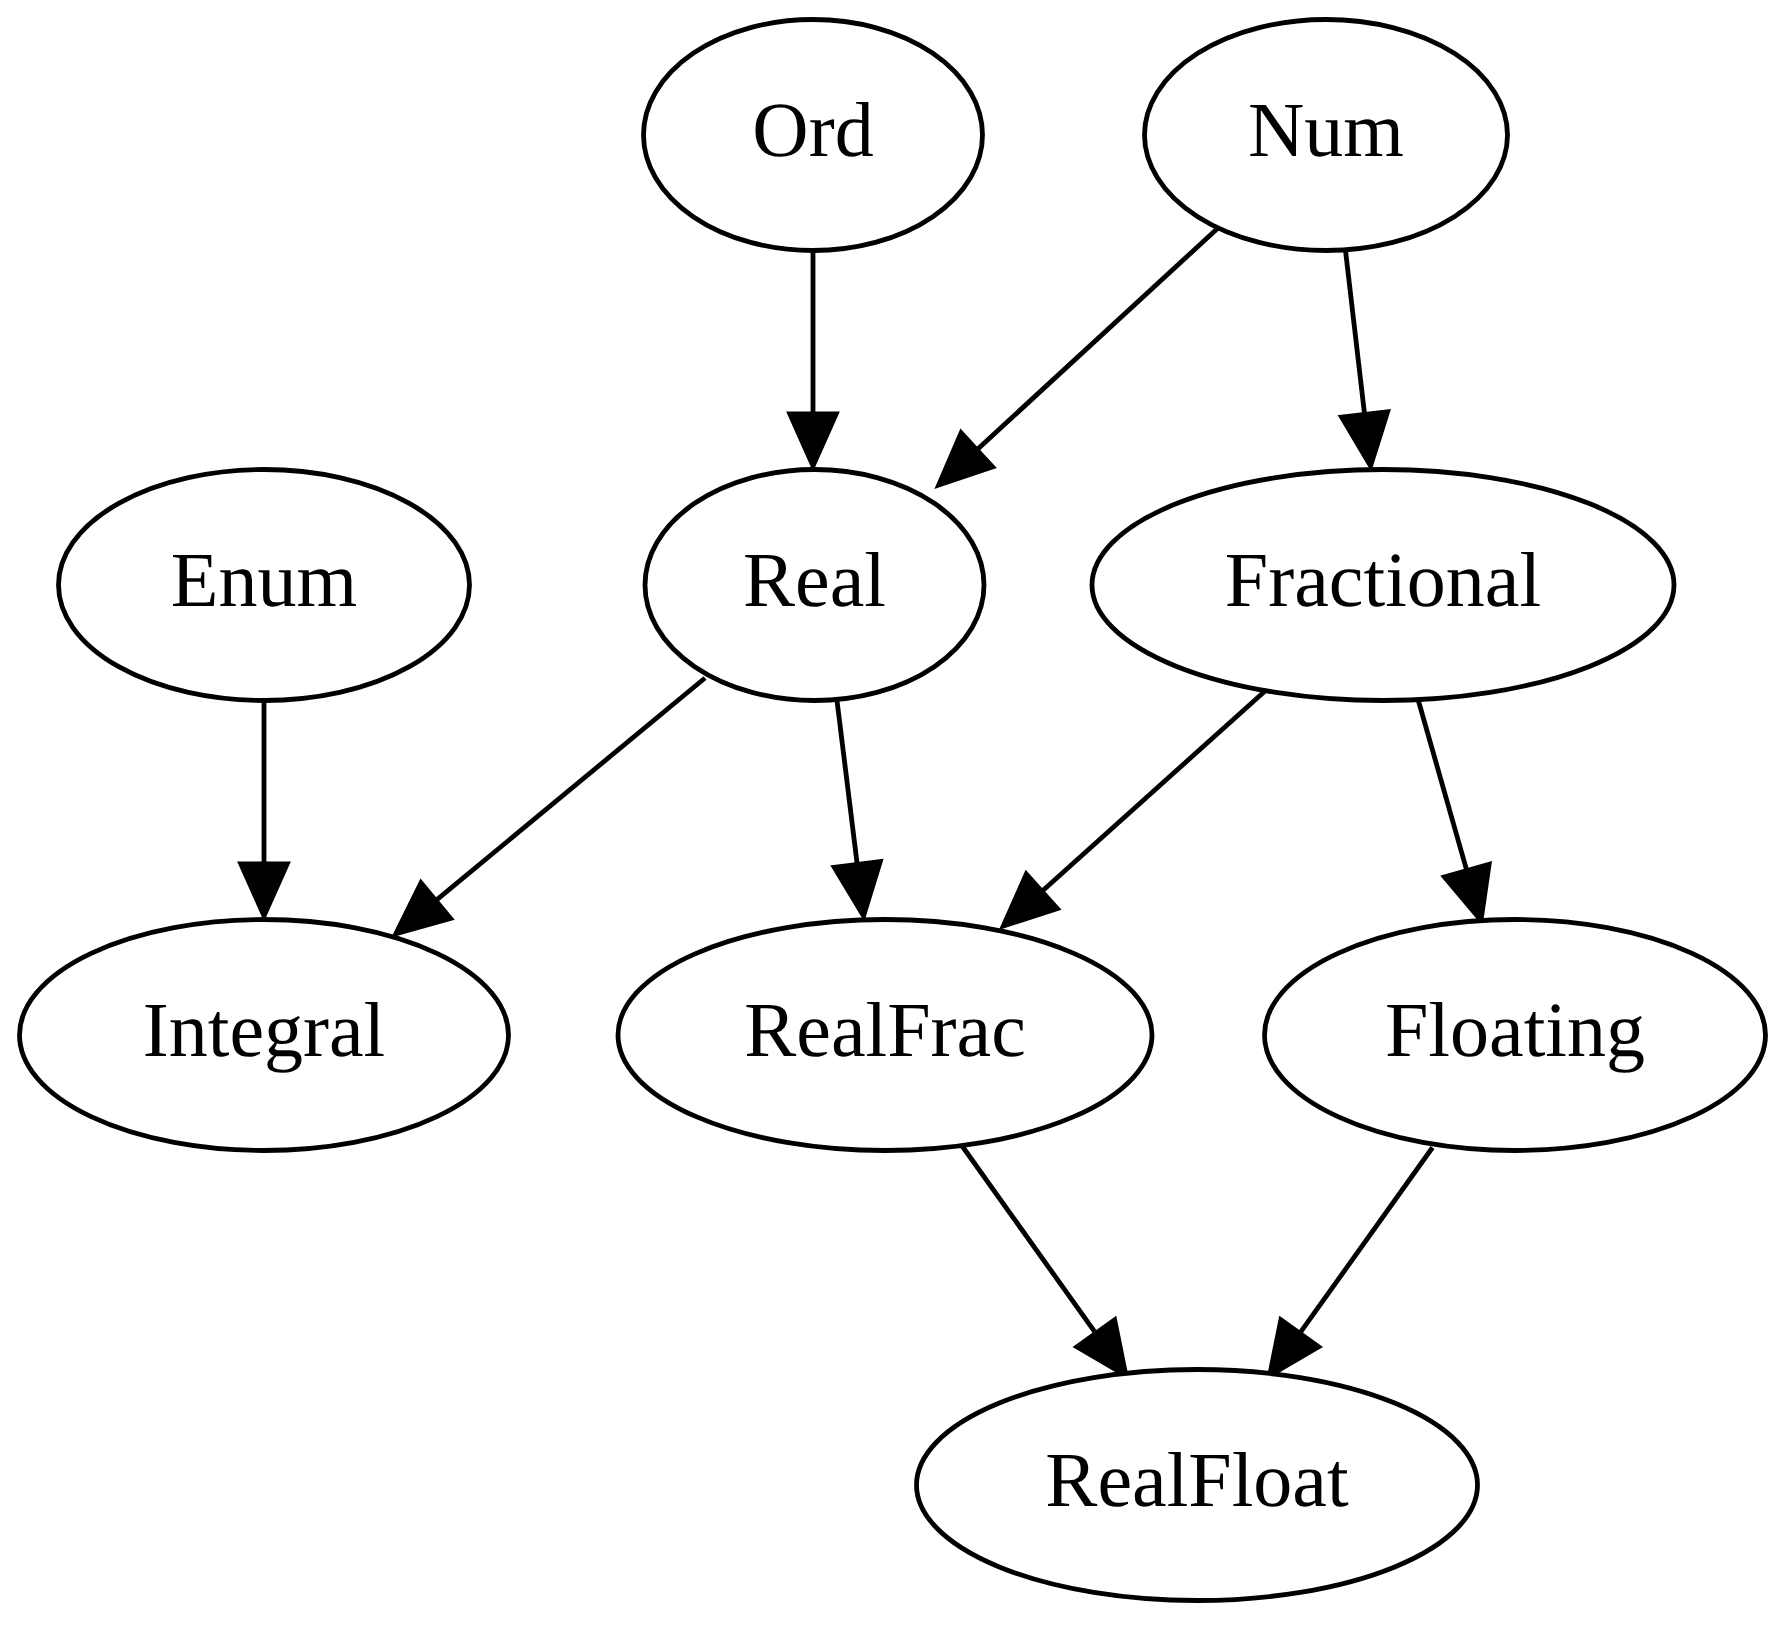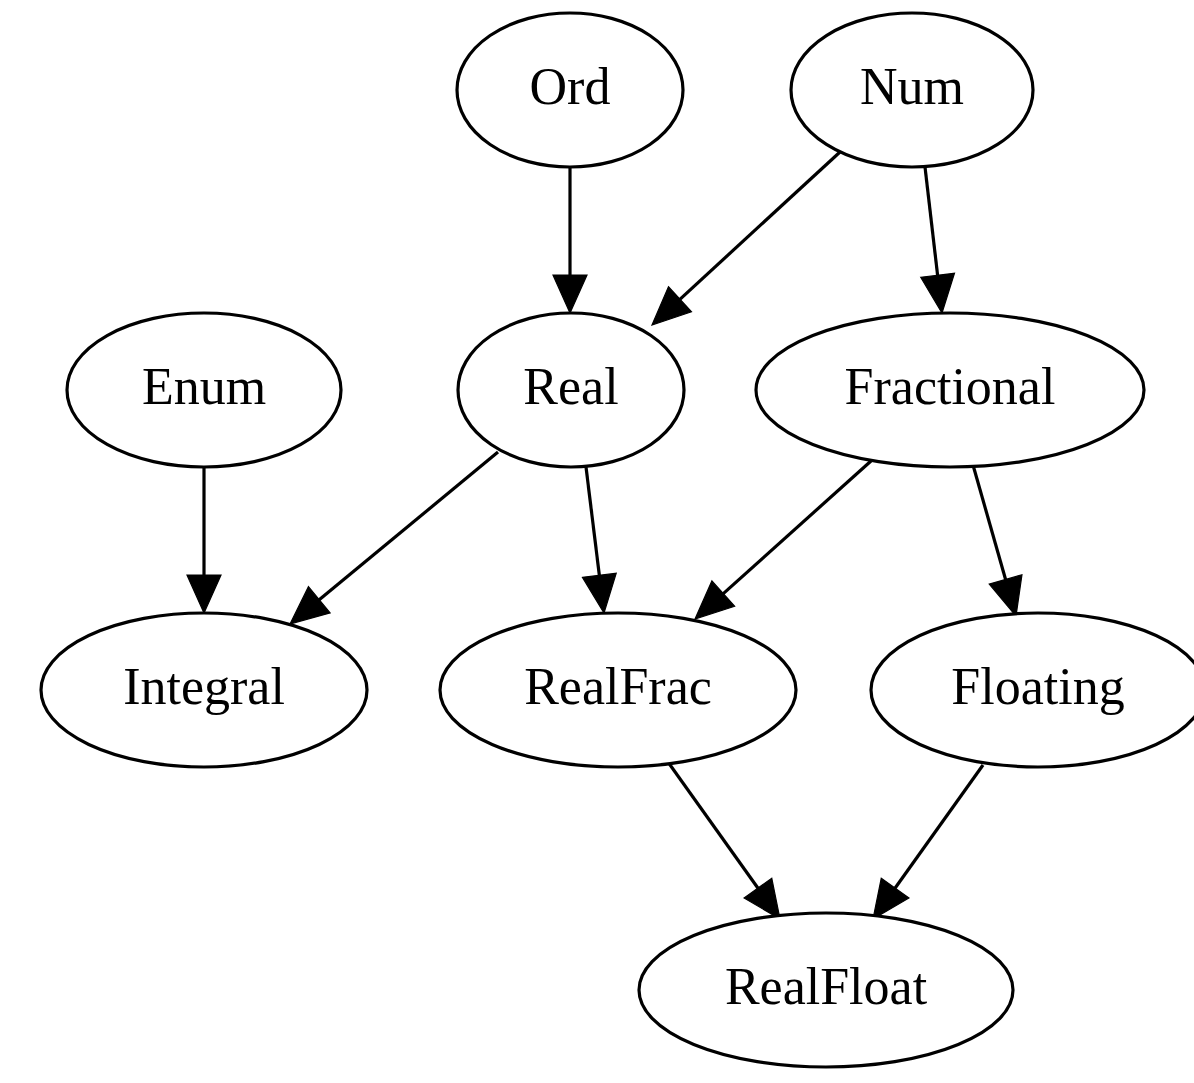--- a/index.html
+++ b/index.html
@@ -12,21 +12,20 @@
     width: 1194px;
     height: 1083px;
     overflow: hidden;
     font-family: "Liberation Serif", serif;
   }
   #graph-root {
     position: relative;
     width: 953px;
     height: 1083px;
     background: #ffffff;
-    margin-left: 28px;
   }
   svg#graph-svg {
     display: block;
     width: 1194px;
     height: 1083px;
   }
   .node-ellipse {
     fill: #ffffff;
     stroke: #000000;
     stroke-width: 3.2;

